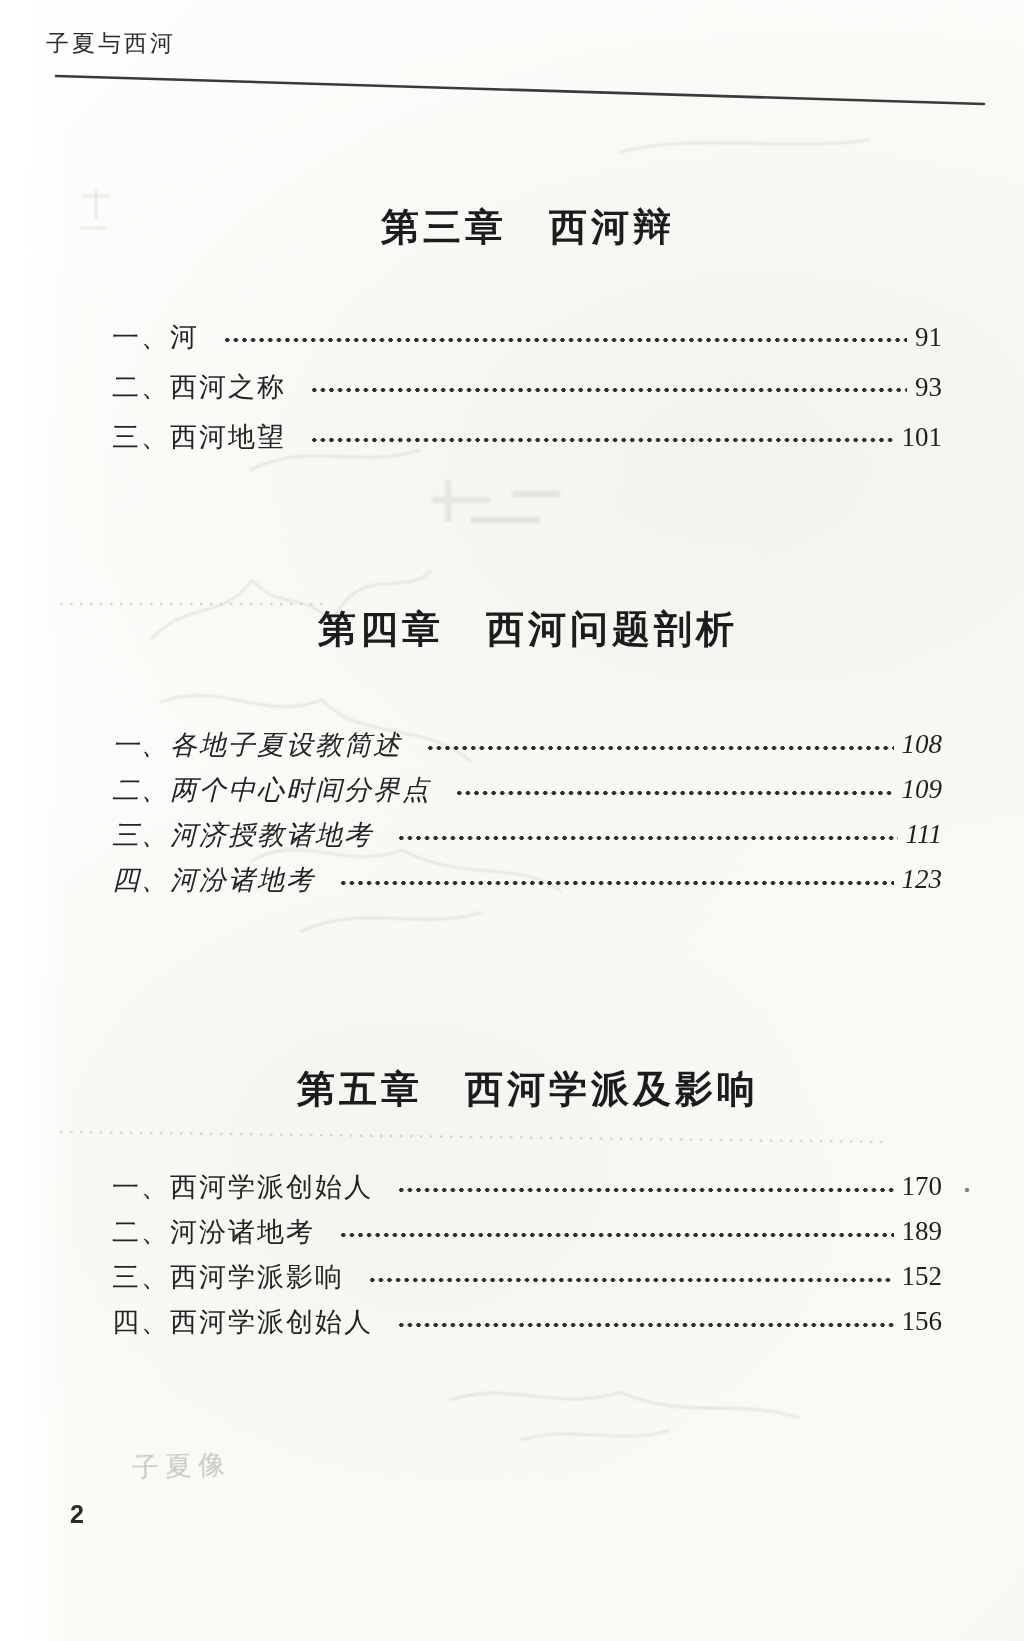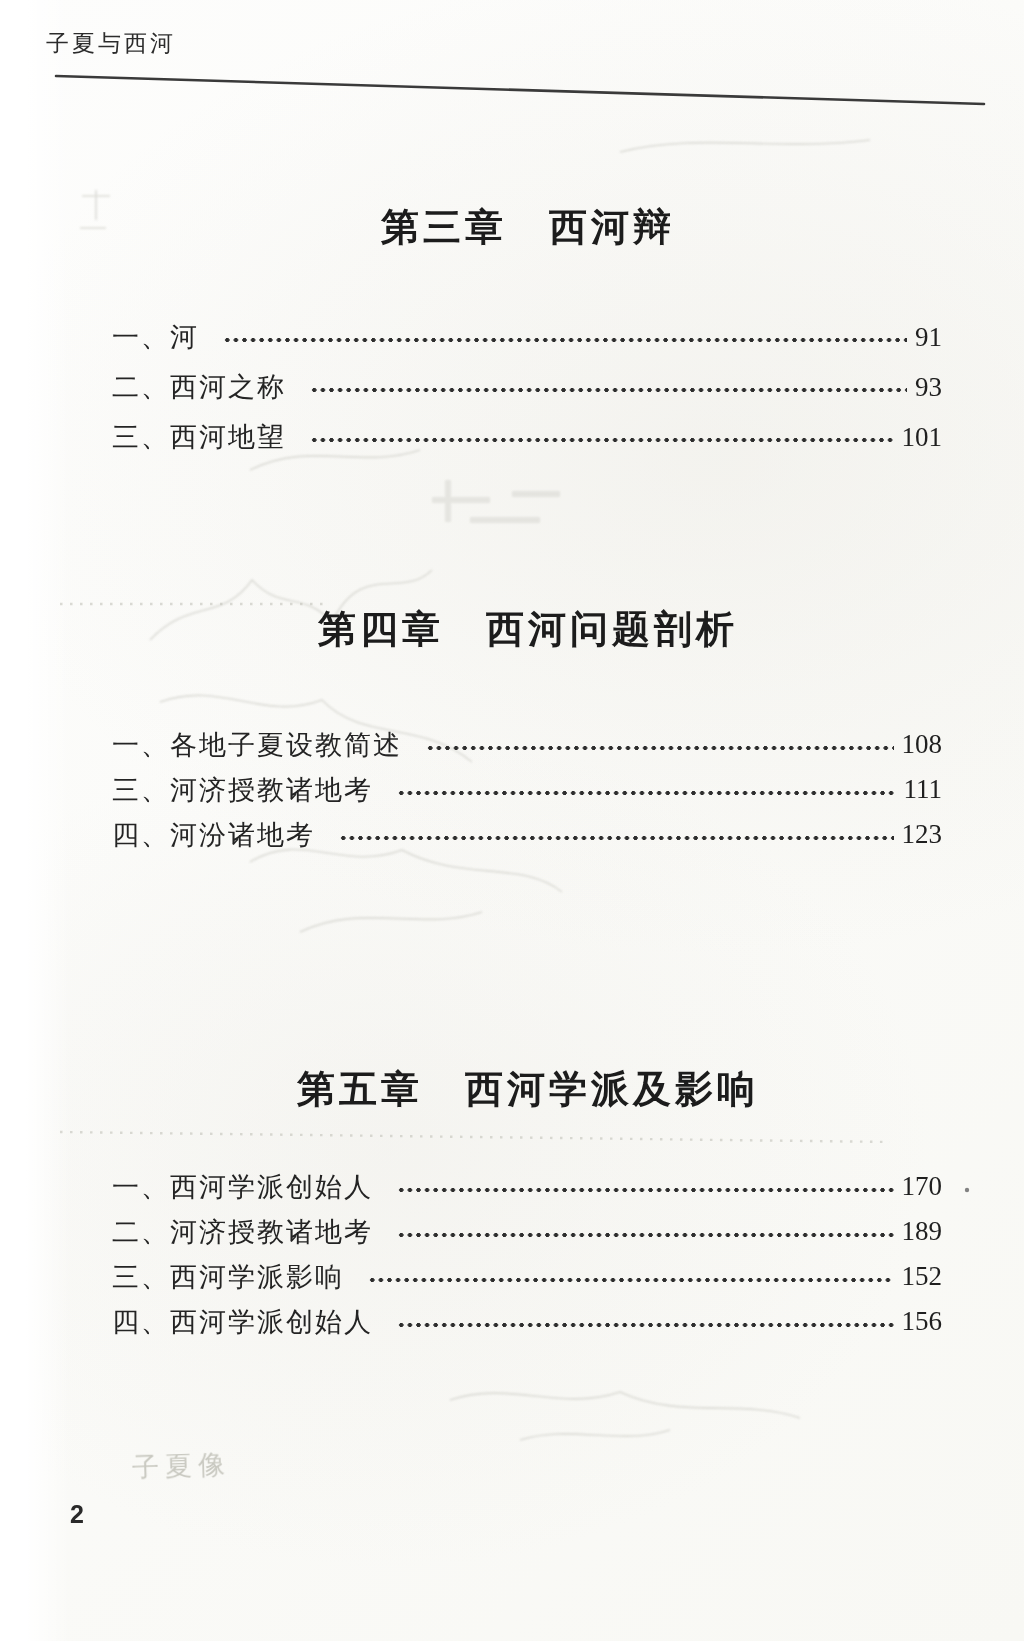--- a/index.html
+++ b/index.html
@@ -40,21 +40,21 @@
   #ch3-title{top:186px;}
   #ch4-title{top:588px;}
   #ch5-title{top:1048px;}
   
   .entries{position:absolute;left:112px;right:82px;}
   #ch3-entries{top:312px;}
   #ch4-entries{top:722px;}
   #ch5-entries{top:1164px;}
   .toc-row{display:flex;align-items:center;}
   #ch3-entries .toc-row{height:50px;}
-  #ch4-entries .toc-row{height:45px;}
+  #ch4-entries .toc-row{height:45px;font-style:italic;}
   #ch5-entries .toc-row{height:45px;}
   .toc-label{
     font-size:27px;color:#242424;letter-spacing:2px;white-space:nowrap;
   }
   .leader{
     flex:1;height:28px;margin:6px 8px 0 24px;
     background-image:radial-gradient(circle,#2d2d2d 1.9px,rgba(0,0,0,0) 2.4px);
     background-size:8.6px 28px;
     background-repeat:repeat-x;
     background-position:left center;
@@ -128,40 +128,45 @@
   </div>
 
   <h2 class="ch-title" id="ch4-title">第四章　西河问题剖析</h2>
   <div class="entries" id="ch4-entries">
     <div class="toc-row">
       <span class="toc-label">一、各地子夏设教简述</span>
       <span class="leader"></span>
       <span class="toc-page">108</span>
     </div>
     <div class="toc-row">
+      <span class="toc-label">二、两个中心时间分界点</span>
+      <span class="leader"></span>
+      <span class="toc-page">109</span>
+    </div>
+    <div class="toc-row">
       <span class="toc-label">三、河济授教诸地考</span>
       <span class="leader"></span>
       <span class="toc-page">111</span>
     </div>
     <div class="toc-row">
       <span class="toc-label">四、河汾诸地考</span>
       <span class="leader"></span>
       <span class="toc-page">123</span>
     </div>
   </div>
 
   <h2 class="ch-title" id="ch5-title">第五章　西河学派及影响</h2>
   <div class="entries" id="ch5-entries">
     <div class="toc-row">
       <span class="toc-label">一、西河学派创始人</span>
       <span class="leader"></span>
       <span class="toc-page">170</span>
     </div>
     <div class="toc-row">
-      <span class="toc-label">二、河济授教诸地考</span>
+      <span class="toc-label">二、河汾诸地考</span>
       <span class="leader"></span>
       <span class="toc-page">189</span>
     </div>
     <div class="toc-row">
       <span class="toc-label">三、西河学派影响</span>
       <span class="leader"></span>
       <span class="toc-page">152</span>
     </div>
     <div class="toc-row">
       <span class="toc-label">四、西河学派创始人</span>

